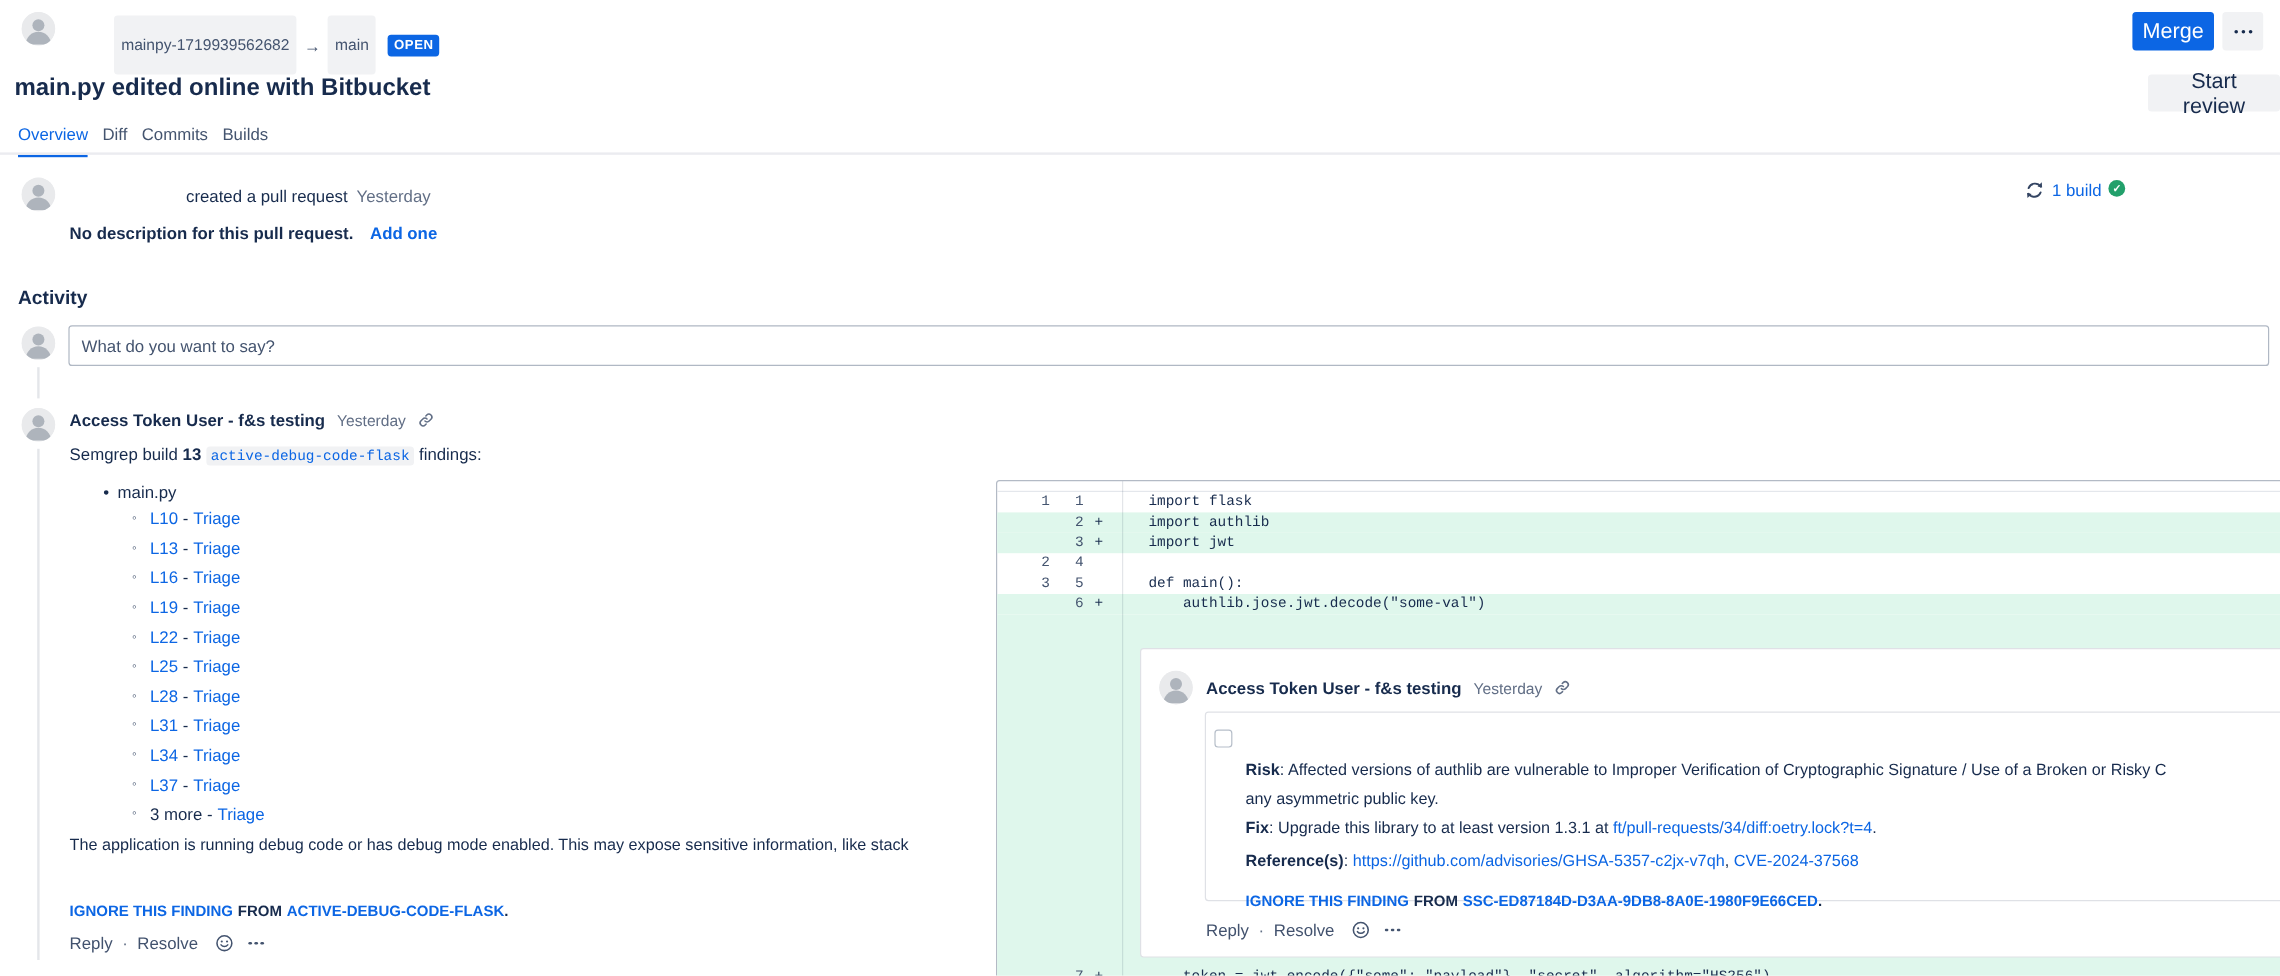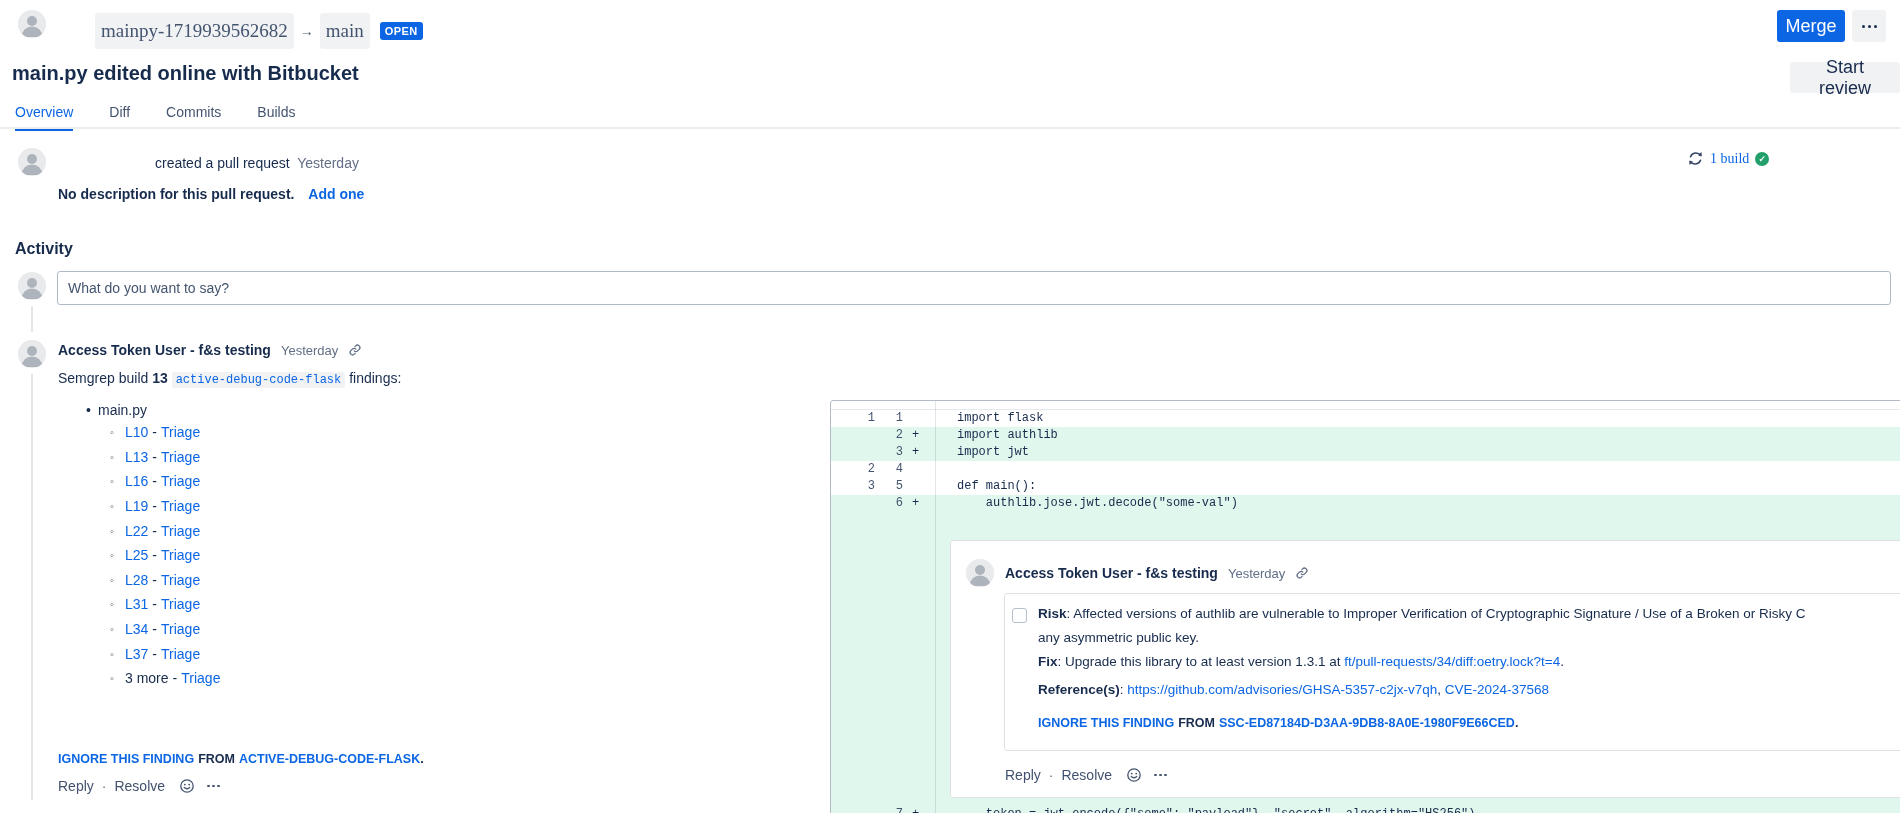--- a/index.html
+++ b/index.html
@@ -10,40 +10,40 @@
     font-family: "Liberation Sans", sans-serif; font-size: 14px;
   }
   a { text-decoration: none; cursor: pointer; }
   .abs { position: absolute; }
 
   
   .avatar { width: 28px; height: 28px; border-radius: 50%; overflow: hidden; background: #E9EAEC; flex: none; }
   .avatar svg { display: block; }
 
   
-  .lozenge { background: #F1F2F4; color: #44546F; font-size: 19px; padding: 7px 6px; border-radius: 3px; white-space: nowrap; font-family: Liberation Serif, serif; }
+  .lozenge { background: #F1F2F4; color: #44546F; font-size: 13px; padding: 17px 6px; border-radius: 3px; white-space: nowrap; }
   .arrow { color: #44546F; font-size: 14px; margin: 0 6px; }
   .state-badge { background: #0C66E4; color: #fff; font-size: 11px; font-weight: 700; letter-spacing: .4px; padding: 3px 5px; border-radius: 3px; margin-left: 10px; }
   .btn { display: inline-flex; align-items: center; justify-content: center; border-radius: 3px; font-size: 18px; cursor: pointer; border: none; font-family: "Liberation Sans", sans-serif; }
   .btn-primary { background: #0C66E4; color: #fff; font-weight: 500; }
   .btn-subtle { background: #F1F2F4; color: #172B4D; }
   .dots { display: inline-flex; gap: 3px; align-items: center; }
   .dots i { width: 3px; height: 3px; border-radius: 50%; background: #172B4D; }
   .page-title { font-size: 20px; font-weight: 600; color: #172B4D; }
 
   
-  .tabs { display: flex; gap: 36px; text-align: center; }
+  .tabs { display: flex; gap: 12px; text-align: center; }
   .tab { font-size: 14px; color: #44546F; padding-bottom: 9px; cursor: pointer; }
   .tab.active { color: #0C66E4; border-bottom: 2px solid #0C66E4; }
   .tabs-divider { position: absolute; left: 0; right: 0; top: 127px; height: 2px; background: #EBECF0; }
 
   
   .link { color: #0C66E4; }
   .muted { color: #626F86; }
-  .build-row { display: flex; align-items: center; gap: 6px; font-family: Liberation Serif, serif; }
+  .build-row { display: flex; align-items: flex-start; gap: 6px; }
   .check-circle { width: 14px; height: 14px; border-radius: 50%; background: #22A06B; color: #fff; font-size: 9px; font-weight: 700; display: inline-flex; align-items: center; justify-content: center; }
 
   
   .composer-input { width: 1834px; height: 34px; border: 1px solid #B0B8C4; border-radius: 3px; padding: 0 10px; font-size: 14px; font-family: "Liberation Sans", sans-serif; color: #172B4D; }
   .composer-input::placeholder { color: #44546F; opacity: 1; }
   .thread-line { width: 2px; background: #E4E6EA; }
 
   
   .c-header { display: flex; align-items: center; gap: 10px; }
   .c-author { font-weight: 700; font-size: 14px; color: #172B4D; }
@@ -75,21 +75,21 @@
   .c-sign { width: 32px; padding-left: 9px; color: #172B4D; }
   .c-code { flex: 1; padding-left: 22px; white-space: pre; }
   .diff-rest { position: relative; height: 313px; background: #DFF7EC; }
   .clipped-row { position: absolute; left: 0; right: 0; top: 294px; }
 
   
   .inline-card { position: absolute; left: 119px; top: 28px; width: 976px; height: 258px; background: #fff; border: 1px solid #DFE1E6; border-radius: 3px; font-family: "Liberation Sans", sans-serif; }
   .finding-box { position: absolute; left: 53px; top: 52px; right: -16px; height: 158px; border: 1px solid #DFE1E6; border-radius: 3px; background: #fff; }
   .checkbox { position: absolute; left: 7px; top: 14px; width: 15px; height: 15px; border: 1px solid #B6BEC9; border-radius: 3px; background: #fff; cursor: pointer; }
   .fb-text { position: absolute; left: 33px; top: 12px; right: 8px; font-size: 13.5px; }
-  .fb-line { position: absolute; white-space: nowrap; }
+  .fb-line { position: absolute; white-space: nowrap; margin-top: 28px; }
   .bold { font-weight: 700; }
 </style>
 </head>
 <body>
 
 <div class="abs avatar" style="left:18px;top:10px;">
   <svg viewBox="0 0 28 28" width="28" height="28">
       <circle cx="14" cy="14" r="14" fill="#E9EAEC"></circle>
       <circle cx="14" cy="11" r="5" fill="#AEB4BC"></circle>
       <path d="M3.5 27a10.5 10.5 0 0 1 21 0z" fill="#AEB4BC"></path>
@@ -255,20 +255,21 @@
     </div>
   <div class="finding-row">
       <span class="bullet-hollow">◦</span>
       <span>3 more</span>
       <span class="f-dash">-</span>
       <a class="link">Triage</a>
     </div>
 </div>
 
 <div class="abs para" style="left:58px;top:694px;">
+  <div>The application is running debug code or has debug mode enabled. This may expose sensitive information, like stack</div>
 </div>
 
 <div class="abs ignore-row" style="left:58px;top:752px;">
   <a class="link">IGNORE THIS FINDING</a><span class="from">FROM</span><a class="link">ACTIVE-DEBUG-CODE-FLASK</a><span style="color:#172B4D;">.</span>
 </div>
 
 <div class="abs reply-row" style="left:58px;top:778px;">
   <span>Reply</span>
   <span class="sep">·</span>
   <span>Resolve</span>

